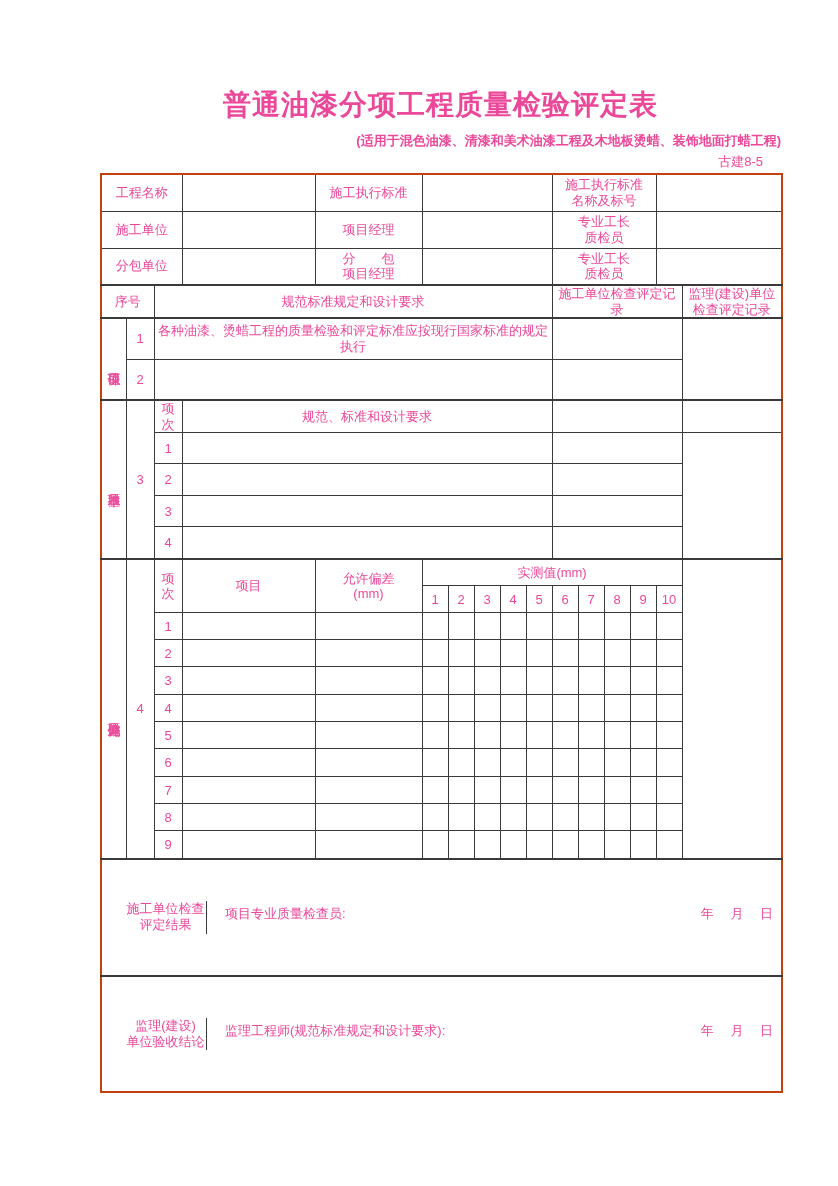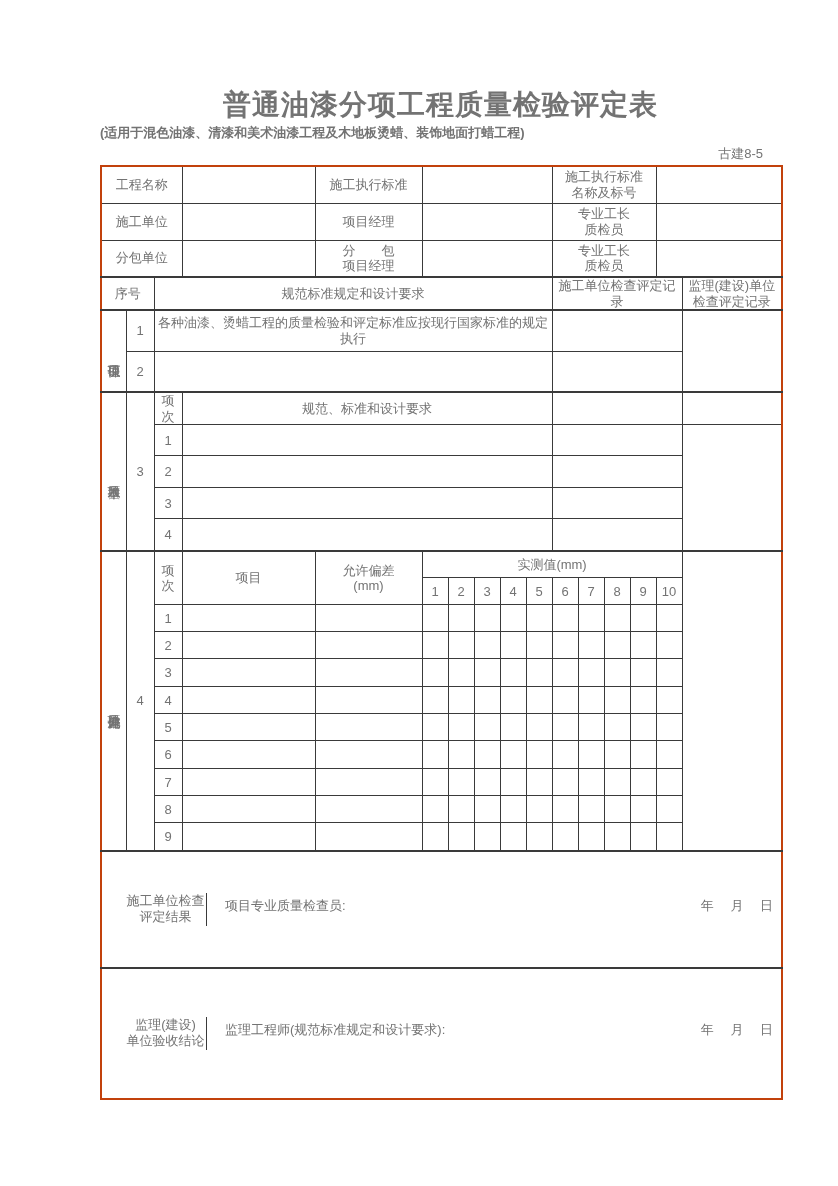--- a/index.html
+++ b/index.html
@@ -1,36 +1,36 @@
 <!DOCTYPE html>
 <html><head>
 <meta charset="utf-8">
 <style>
   * { box-sizing: border-box; margin: 0; padding: 0; }
   html, body { background: #ffffff; }
   .page {
     position: relative;
     width: 838px; height: 1186px;
     background: #ffffff;
-    color: #737373;
+    color: #ec4899;
     font-family: "Liberation Sans", sans-serif;
     overflow: hidden;
   }
   .title {
     margin: 86px 57px 0 100px;
     width: 681px;
     text-align: center;
     font-size: 28px;
     font-weight: bold;
     letter-spacing: 1px;
   }
   .subtitle {
-    margin: 0 57px 0 100px;
+    margin: 8px 57px 0 100px;
     width: 681px;
-    text-align: left;
+    text-align: right;
     font-size: 13px;
     font-weight: bold;
   }
   .form-code {
     margin: 3px 57px 2px 100px;
     width: 681px;
     text-align: right;
     padding-right: 18px;
     font-size: 13px;
   }
@@ -379,21 +379,21 @@
           <div class="bigbody">
             <div class="sigrow">
               <span>项目专业质量检查员:</span>
               <span class="sig-date">年　 月　 日</span>
             </div>
           </div>
         </div>
       </td>
     </tr>
 
-    <tr class="thick" style="height:131px">
+    <tr class="thick" style="height:116px">
       <td colspan="16" class="bigwrap">
         <div class="bigcell">
           <div class="biglabel">监理(建设)
 单位验收结论</div>
           <div class="bigbody">
             <div class="sigrow">
               <span>监理工程师(规范标准规定和设计要求):</span>
               <span class="sig-date">年　 月　 日</span>
             </div>
           </div>

